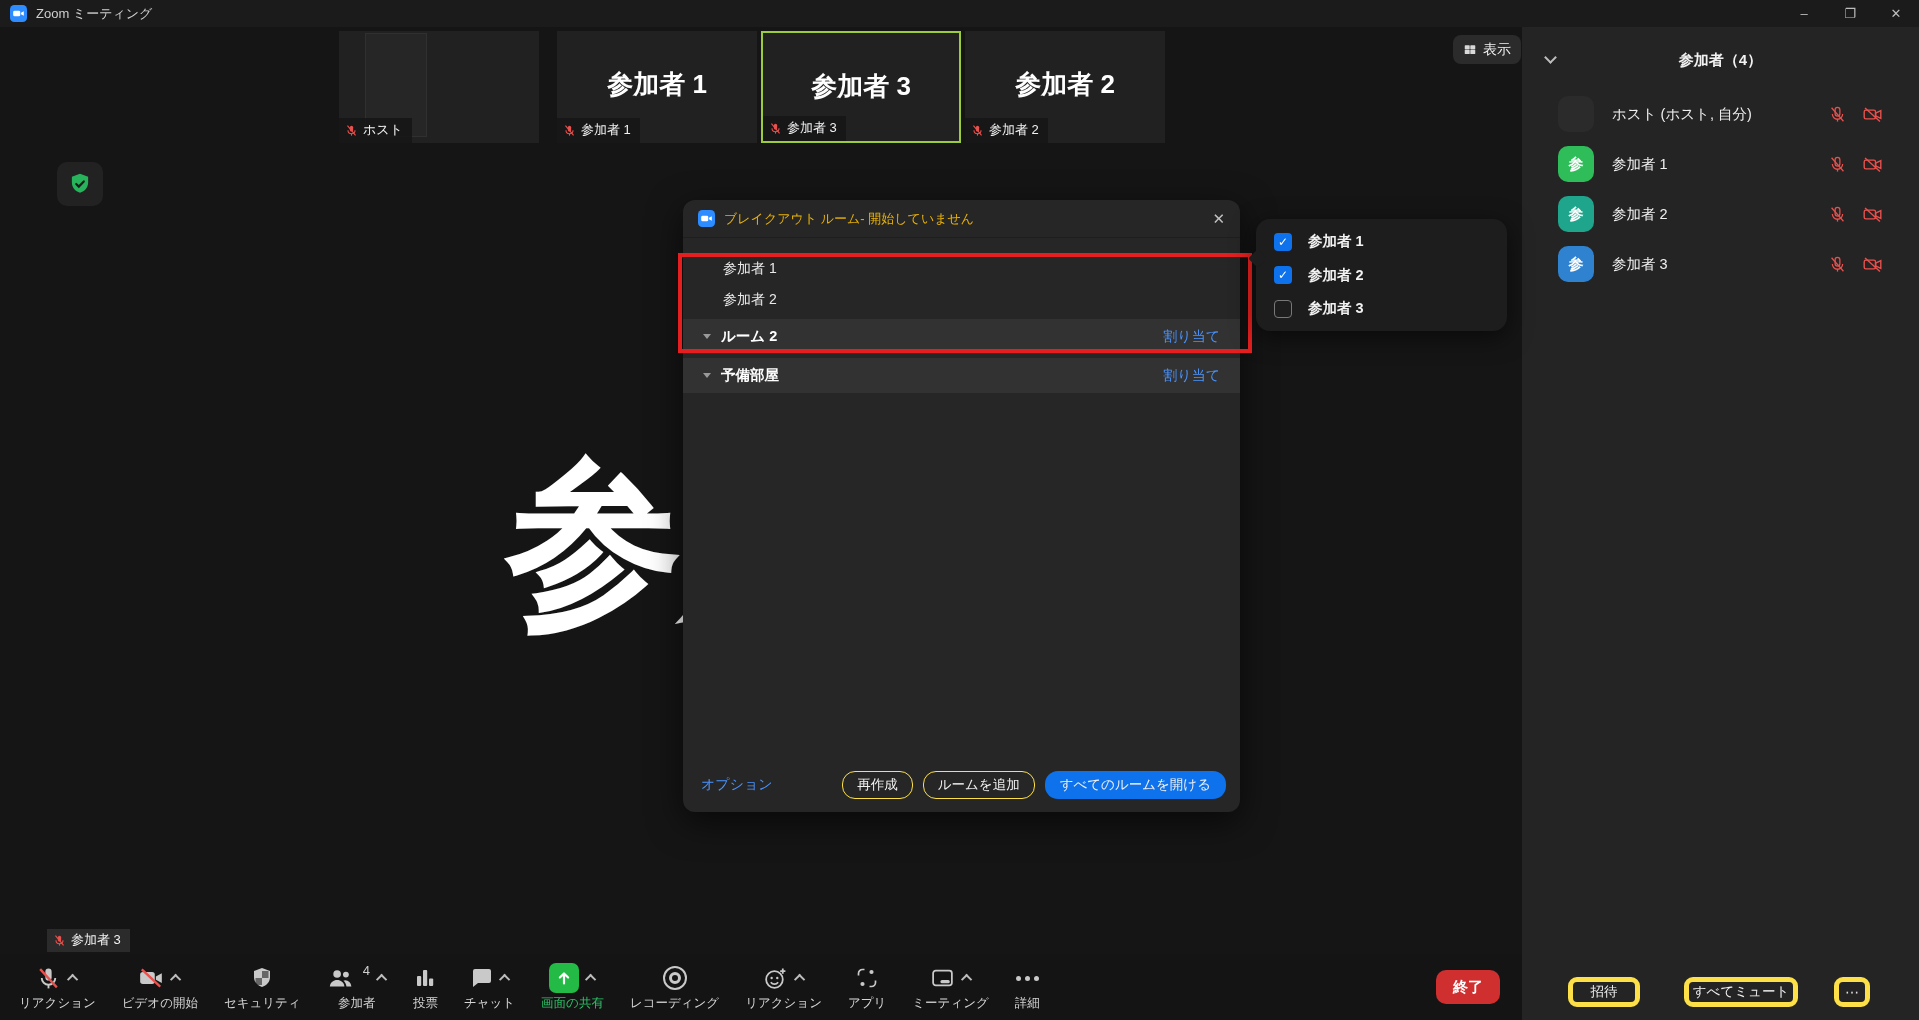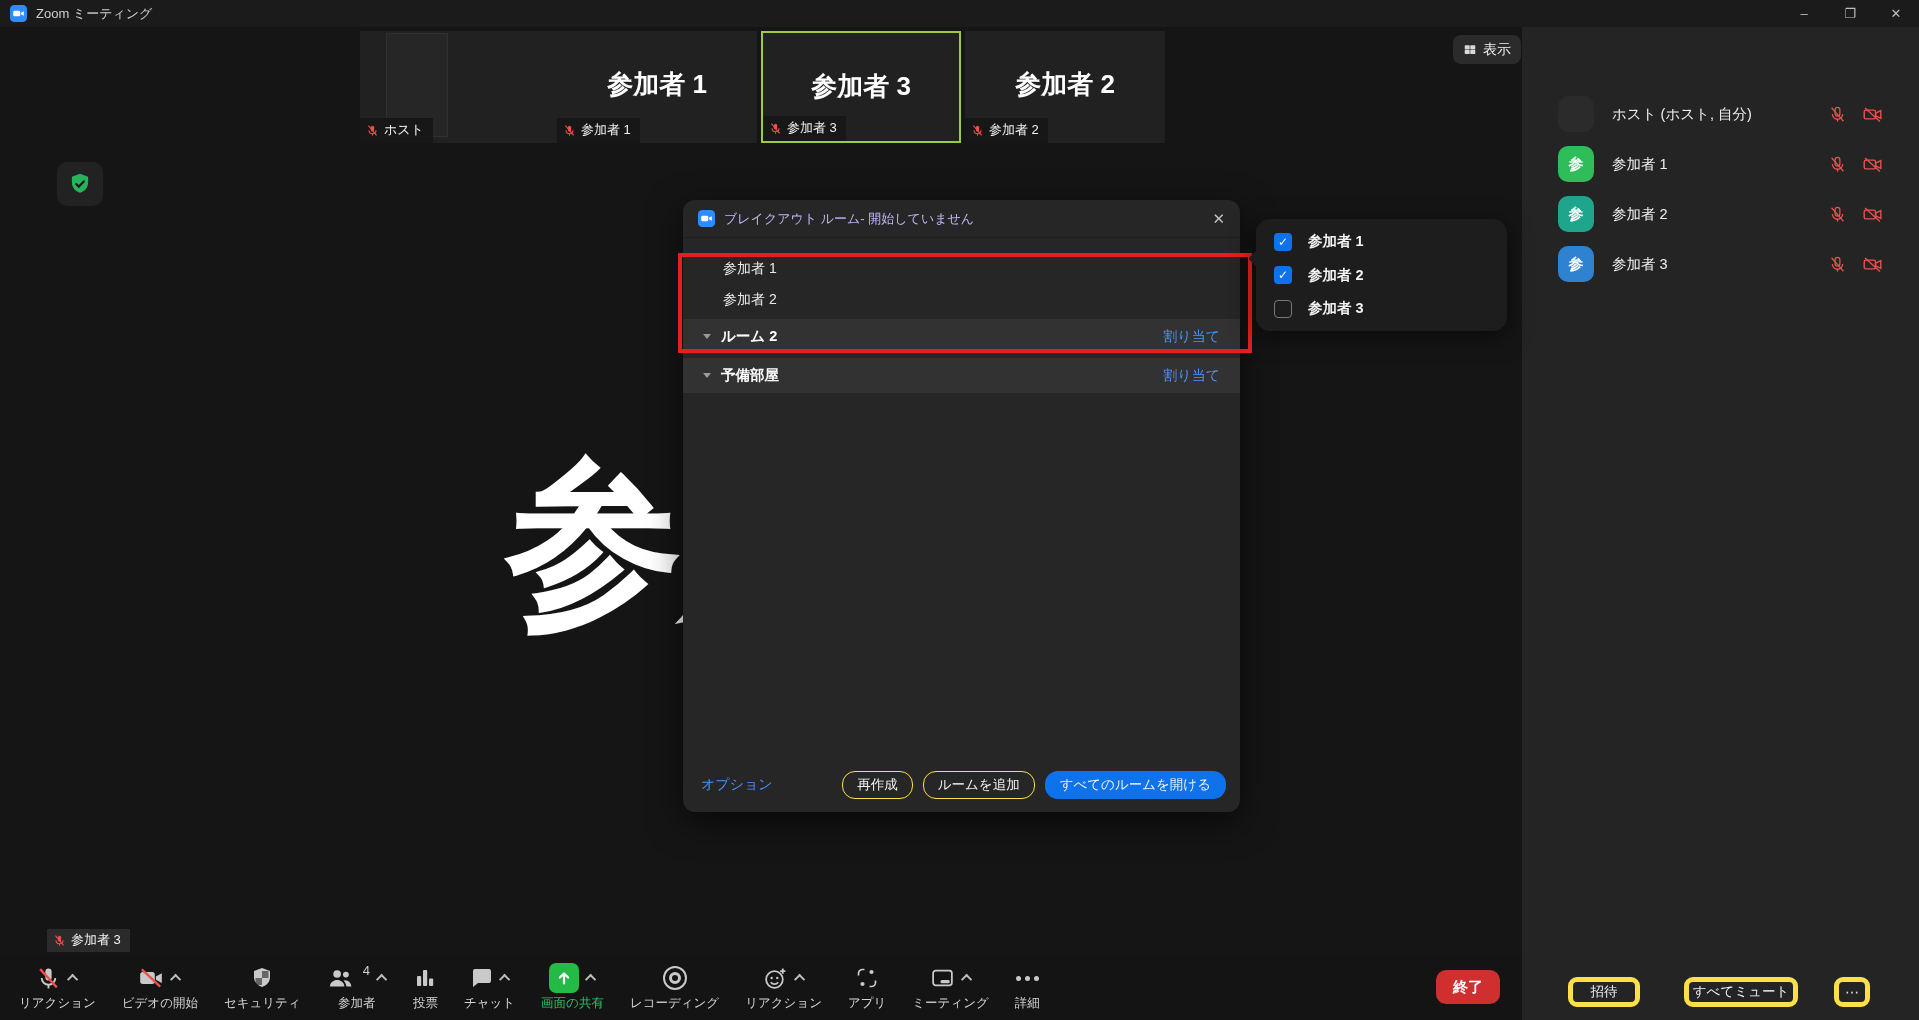--- a/index.html
+++ b/index.html
@@ -33,21 +33,21 @@
 
   
   .big-text { position:absolute; left:505px; top:428px; font-size:178px; font-weight:800; color:#fff; line-height:1; letter-spacing:-4px; z-index:1; white-space:nowrap; }
 
   
   .self-label { position:absolute; left:47px; top:902px; display:flex; align-items:center; gap:5px; background:#2b2b2b; padding:2px 9px 3px 6px; font-size:13px; color:#f1f1f1; }
 
   
   .dialog { position:absolute; left:683px; top:173px; width:557px; height:612px; background:#262626; border-radius:12px; box-shadow:0 10px 34px rgba(0,0,0,.6); z-index:10; }
   .dialog-titlebar { height:38px; display:flex; align-items:center; padding:0 15px; gap:9px; border-bottom:1px solid #1e1e1e; }
-  .dialog-titlebar .dtitle { font-size:13px; color:#c4b5fd; }
+  .dialog-titlebar .dtitle { font-size:13px; color:#eab308; }
   .dialog-close { margin-left:auto; color:#c2c2c2; font-size:15px; }
   .rooms { padding-top:15px; }
   .room-header { height:35px; background:#323232; display:flex; align-items:center; padding:0 20px; gap:10px; }
   .room-name { font-size:14.5px; font-weight:bold; color:#fff; }
   .room-count { margin-left:auto; color:#4b94ff; font-weight:bold; font-size:14px; padding-right:8px; }
   .assign-link { margin-left:auto; color:#4b94ff; font-size:14px; }
   .member-row { height:31px; display:flex; align-items:center; padding-left:40px; font-size:14px; color:#e9e9e9; }
   .room-gap { height:4px; }
   .caret { width:0; height:0; border-left:4.5px solid transparent; border-right:4.5px solid transparent; border-top:5.5px solid #9a9a9a; }
   .dialog-footer { position:absolute; left:18px; right:14px; bottom:12px; height:30px; display:flex; align-items:center; }
@@ -115,21 +115,21 @@
     <span class="wtitle">Zoom ミーティング</span>
     <div class="winbtns">
       <div class="winbtn">–</div>
       <div class="winbtn">❐</div>
       <div class="winbtn">✕</div>
     </div>
   </div>
 
   <div class="main">
 
-    <div class="tile" style="left:360px;text-align:center;">
+    <div class="tile" style="left:339px;text-align:center;">
       <div class="host-inner"></div>
       <div class="tile-label">
         <span>
           <svg viewBox="0 0 24 24" width="13" height="13" fill="none" stroke="#e8514d" stroke-width="2">
               <rect x="9" y="3" width="6" height="11" rx="3" fill="#e8514d" stroke="none"></rect>
               <path d="M5.5 11.5a6.5 6.5 0 0 0 13 0"></path>
               <path d="M12 18v3.5"></path>
               <path d="M4.5 3l15 18"></path>
             </svg>
         </span>
@@ -437,20 +437,24 @@
             </span>
         </div>
         <div class="tlabel">詳細</div>
       </div>
 
       <button class="end-btn">終了</button>
     </div>
   </div>
 
   <div class="sidebar">
+    <div class="panel-header">
+      <span class="panel-chevron"></span>
+      <div class="panel-title">参加者（4）</div>
+    </div>
 
     <div class="p-rows">
       <div class="p-row">
         <span class="avatar" style="background: rgb(43, 43, 43);"></span>
         <span class="p-name">ホスト (ホスト, 自分)</span>
         <span class="p-status">
           <svg viewBox="0 0 24 24" width="19" height="19" fill="none" stroke="#e8514d" stroke-width="1.6">
               <rect x="9" y="3" width="6" height="11" rx="3"></rect>
               <path d="M5.5 11.5a6.5 6.5 0 0 0 13 0"></path>
               <path d="M12 18v3"></path>

